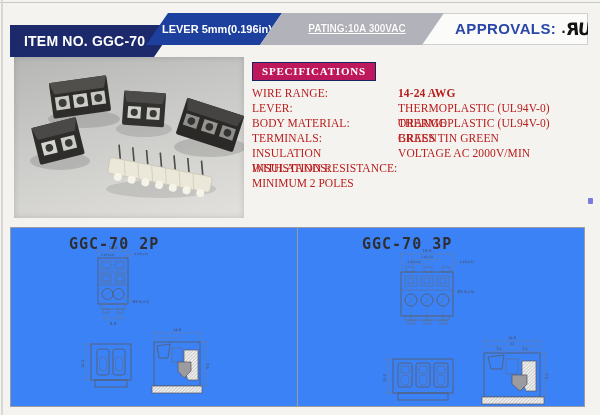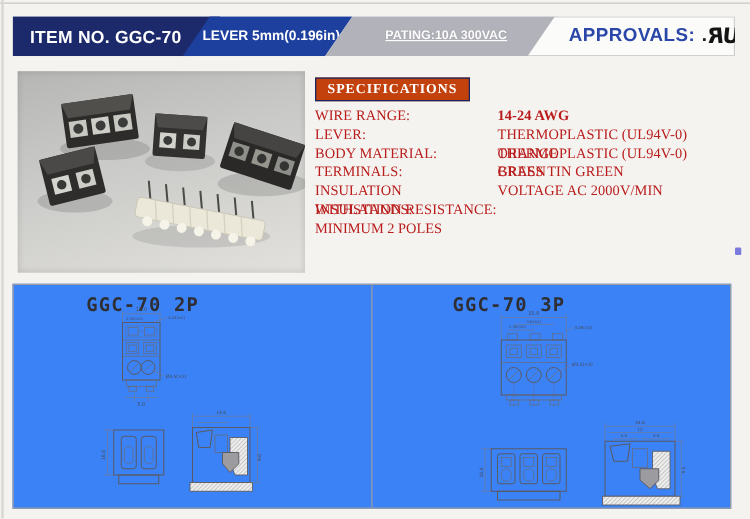--- a/index.html
+++ b/index.html
@@ -8,21 +8,21 @@
     background:#f5f3ef;
     font-family:"Liberation Sans",sans-serif;
   }
   .scan-top-edge{position:absolute;left:0;top:2px;width:600px;height:1px;background:#c8c8c4;}
   .scan-left-edge{position:absolute;left:1px;top:0;width:2px;height:415px;background:#dad8d2;}
 
   
   .header{position:absolute;left:10px;top:13px;width:578px;height:32px;}
   .seg{position:absolute;top:0;height:32px;line-height:32px;white-space:nowrap;}
   .seg-item{left:0;width:152px;clip-path:polygon(0 0,100% 0,calc(100% - 22px) 100%,0 100%);
-    color:#fff;font-weight:bold;font-size:14px;letter-spacing:.2px;padding-left:14px;}
+    color:#fff;font-weight:bold;font-size:14px;letter-spacing:.2px;padding-left:14px;margin-top:12px;}
   .seg-pitch{left:136px;width:130px;clip-path:polygon(22px 0,100% 0,calc(100% - 22px) 100%,0 100%);
     color:#fff;font-weight:bold;font-size:11px;text-align:center;padding-left:6px;}
   .seg-rating{left:250px;width:178px;clip-path:polygon(22px 0,100% 0,calc(100% - 22px) 100%,0 100%);
     color:#fdfdfd;font-weight:bold;font-size:10px;text-align:center;padding-left:8px;
     text-shadow:0 0 1px rgba(120,120,130,.6);text-decoration:underline;}
   .seg-approvals{left:412px;width:166px;clip-path:polygon(22px 0,100% 0,100% 100%,0 100%);
     background:#fbfbfa;border:1px solid #d0d0d0;box-sizing:border-box;
     display:flex;align-items:center;padding-left:32px;}
   .approvals-label{color:#2946a8;font-weight:bold;font-size:15px;letter-spacing:.4px;}
   .ul-mark{display:inline-flex;align-items:center;margin-left:5px;color:#141414;
@@ -35,21 +35,21 @@
     font-size:8px;font-weight:bold;color:#141414;letter-spacing:-.5px;}
   .csa-dot{color:#141414;font-weight:bold;font-size:11px;margin-left:1px;}
 
   
   .photo{position:absolute;left:14px;top:57px;width:230px;height:161px;
     background:linear-gradient(165deg,#b6b6b4 0%,#c9c9c7 40%,#e2e1dd 100%);
     box-shadow:inset 0 0 6px rgba(0,0,0,.15);}
   .photo svg{display:block;}
 
   
-  .spec-title{position:absolute;left:252px;top:62px;background:#c2410c;color:#fff;
+  .spec-title{position:absolute;left:252px;top:62px;background:#be185d;color:#fff;
     font-family:"Liberation Serif",serif;font-weight:bold;font-size:11px;letter-spacing:.8px;
     padding:2px 9px 3px 9px;border:1px solid #16255f;}
   .spec-block{position:absolute;left:252px;top:86px;width:338px;
     font-family:"Liberation Serif",serif;color:#b91c1c;}
   .spec-row{display:flex;height:15px;line-height:15px;font-size:11.5px;}
   .spec-label{width:146px;flex:none;letter-spacing:.1px;}
   .spec-value{flex:1;letter-spacing:.1px;}
   .v-bold{font-weight:bold;}
   .spec-foot{height:15px;line-height:15px;font-size:11.5px;font-weight:normal;}
 

